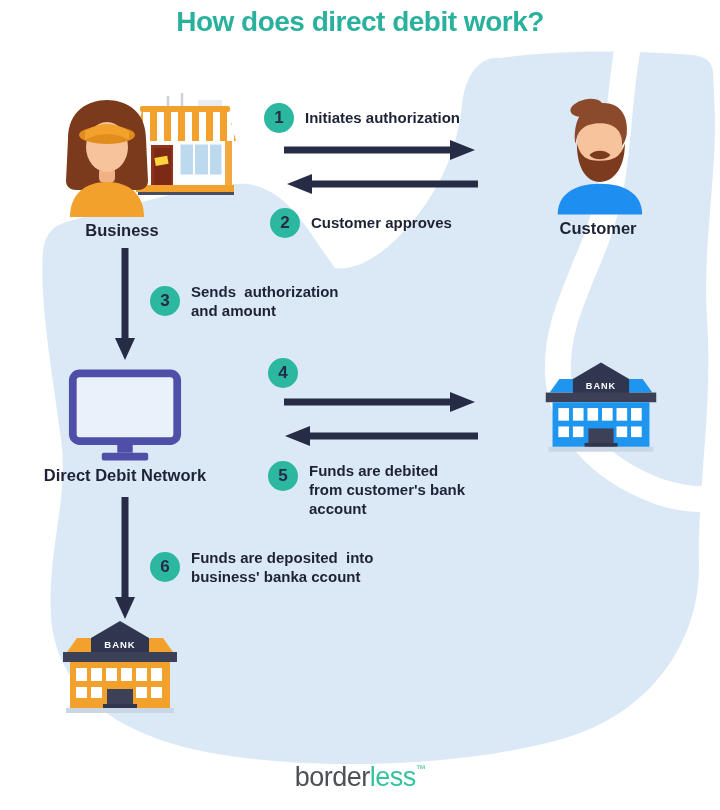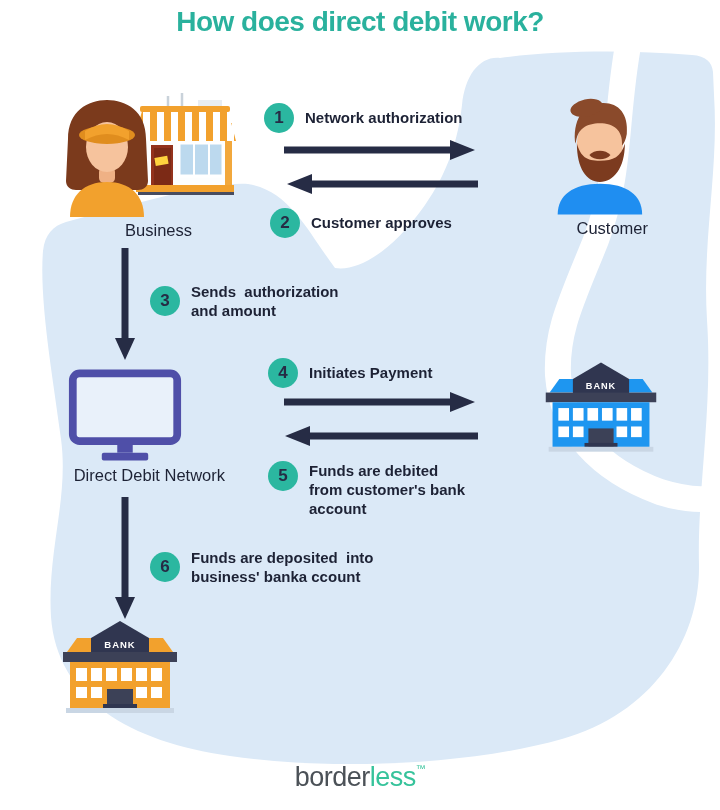--- a/index.html
+++ b/index.html
@@ -8,23 +8,22 @@
     font-family:"Liberation Sans","DejaVu Sans",sans-serif;
   }
   .bg{position:absolute;inset:0;width:720px;height:810px;}
   .title{
     position:absolute;top:6px;left:0;width:720px;text-align:center;margin:0;
     font-size:28px;font-weight:800;letter-spacing:-0.5px;color:var(--title);
   }
   .entity{position:absolute;text-align:center;}
   .entity svg{display:block;margin:0 auto;}
   .entity-label{
-    margin:4px 0 0 0;font-size:16.5px;font-weight:400;color:var(--ink);
+    margin:4px 0 0 0;font-size:16.5px;font-weight:700;color:var(--ink);
     white-space:nowrap;
-    text-align:right;
   }
   .step{position:absolute;display:flex;gap:11px;align-items:center;}
   .step.top-align{align-items:flex-start;}
   .badge{
     flex:0 0 auto;width:30px;height:30px;border-radius:50%;
     background:var(--teal);color:var(--navy);
     display:flex;align-items:center;justify-content:center;
     font-size:17px;font-weight:700;
   }
   .step-label{
@@ -187,37 +186,36 @@
           <rect x="96" y="66" width="11" height="11" fill="#fff"></rect>
         <rect x="52" y="68" width="26" height="19" style="fill:var(--dark-slab)"></rect>
         <rect x="48" y="83" width="34" height="4" fill="#303650"></rect>
         <rect x="11" y="87" width="108" height="5" fill="#c9d6e4"></rect>
       </g>
     </svg>
   </div>
 
   <div class="step" style="left:264px;top:103px;">
     <div class="badge">1</div>
-    <p class="step-label">Network authorization</p>
+    <p class="step-label">Initiates authorization</p>
   </div>
 
   <div class="step" style="left:270px;top:208px;">
     <div class="badge">2</div>
     <p class="step-label">Customer approves</p>
   </div>
 
   <div class="step" style="left:150px;top:282px;">
     <div class="badge">3</div>
     <p class="step-label">Sends  authorization
 and amount</p>
   </div>
 
   <div class="step" style="left:268px;top:358px;">
     <div class="badge">4</div>
-    <p class="step-label">Initiates Payment</p>
   </div>
 
   <div class="step top-align" style="left:268px;top:461px;">
     <div class="badge">5</div>
     <p class="step-label">Funds are debited
 from customer's bank
 account</p>
   </div>
 
   <div class="step" style="left:150px;top:548px;">

